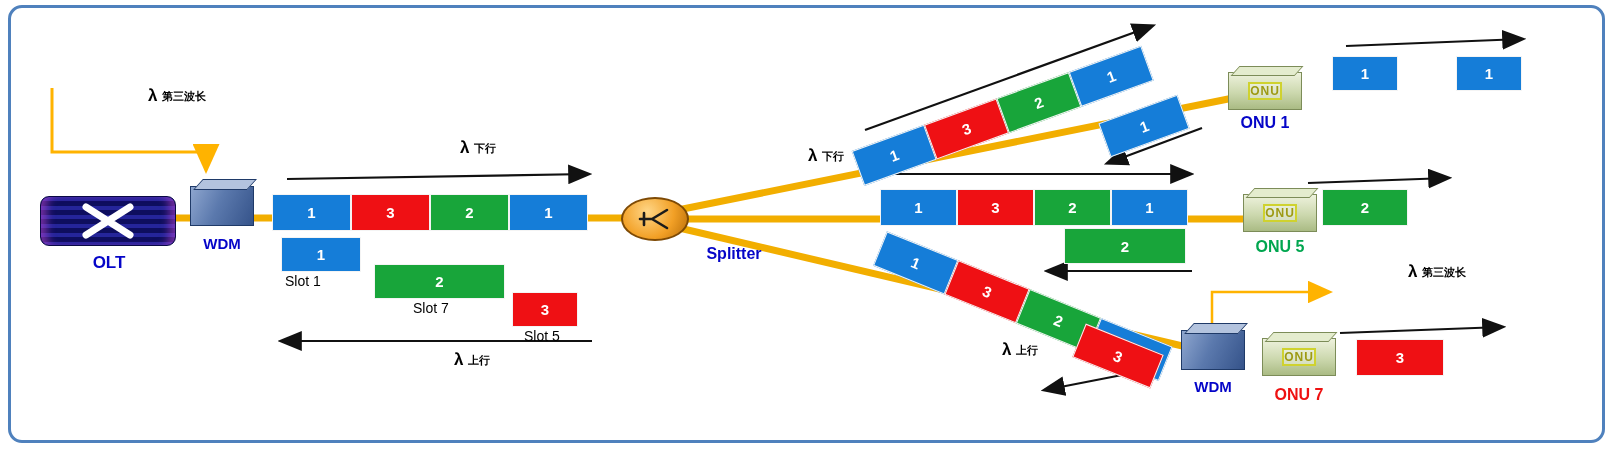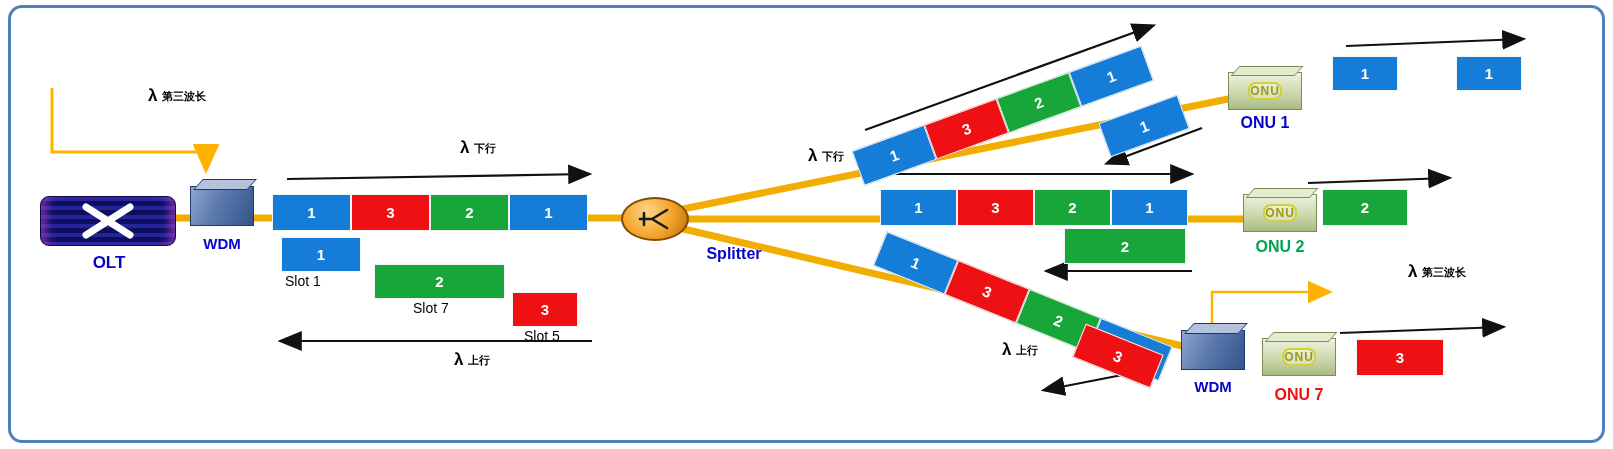--- a/index.html
+++ b/index.html
@@ -57,21 +57,21 @@
   .onu {
     background: linear-gradient(180deg,#eef2dd 0%,#ccd8ae 55%,#aabb84 100%);
     border:1px solid #7c8c58; display:flex; align-items:center; justify-content:center;
   }
   .onu::before {
     content:""; position:absolute; left:6px; top:-7px; width:86%; height:8px;
     background:#e4ecce; transform:skewX(-42deg); border:1px solid #7c8c58;
   }
   .onu-face {
     font-size:12px; font-weight:bold; color:#9d9a14; letter-spacing:1px;
-    border:2px solid #cfd22f; border-radius:8px; padding:0 0;
+    border:2px solid #cfd22f; border-radius:0; padding:0 0;
     background:rgba(255,255,255,.35);
   }
   .splitter {
     position:absolute; z-index:2; border-radius:50%;
     background: radial-gradient(circle at 38% 32%, #ffd687, #f2a026 55%, #b86c07 100%);
     border:2px solid #7e4a05; display:flex; align-items:center; justify-content:center;
   }
 </style>
 </head>
 <body>
@@ -186,21 +186,21 @@
   <div class="seq" style="left:880px;top:189px;width:308px">
     <div class="frame c1">1</div>
     <div class="frame c3">3</div>
     <div class="frame c2">2</div>
     <div class="frame c1">1</div>
   </div>
 
   <div class="device onu" style="left:1243px;top:194px;width:74px;height:38px">
     <span class="onu-face">ONU</span>
   </div>
-  <div class="dev-label lbl-green" style="left:1242px;top:238px;width:76px">ONU 2</div>
+  <div class="dev-label lbl-green" style="left:1242px;top:238px;width:76px">ONU 5</div>
 
   <div class="fbox c2" style="left:1322px;top:189px;width:86px;height:37px">2</div>
 
   <div class="fbox c2" style="left:1064px;top:228px;width:122px;height:36px">2</div>
 
   <div class="seq" style="left:880px;top:230px;width:308px;transform:rotate(22deg);transform-origin:0 50%">
     <div class="frame c1">1</div>
     <div class="frame c3">3</div>
     <div class="frame c2">2</div>
     <div class="frame c1">1</div>

